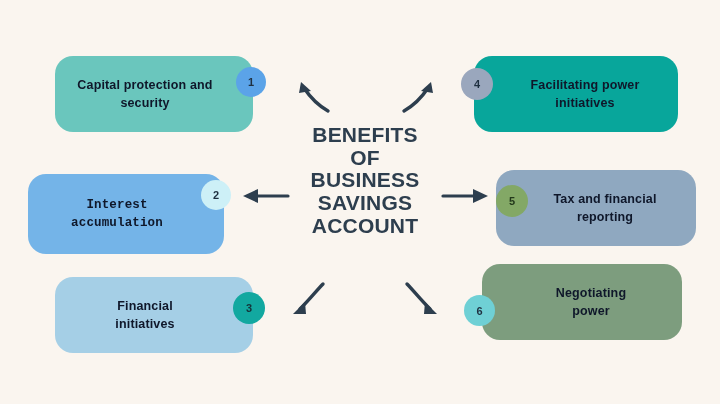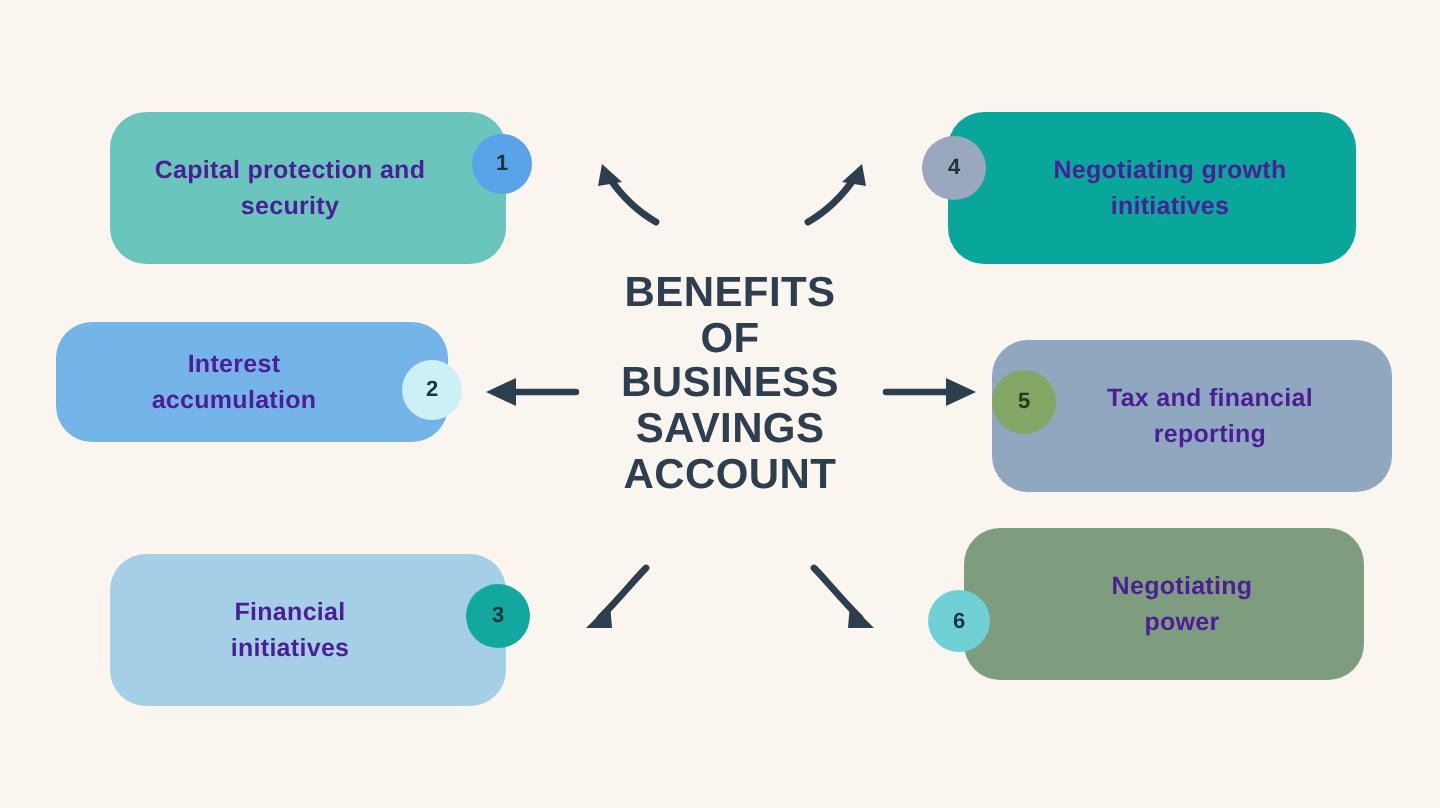--- a/index.html
+++ b/index.html
@@ -21,21 +21,21 @@
   .card {
     position: absolute;
     border-radius: 18px;
     box-shadow: 0 0 0 3px #faf5ef;
     display: flex;
     align-items: center;
     justify-content: center;
     box-sizing: border-box;
   }
   .card-label {
-    color: #4c1d95;
+    color: #0f172a;
     font-size: 12.5px;
     font-weight: 700;
     line-height: 1.45;
     text-align: center;
     letter-spacing: 0.15px;
     white-space: pre-line;
     padding: 0 8px;
   }
   .card.left .card-label  { padding-right: 26px; }
   .card.right .card-label { padding-left: 26px; }
@@ -50,21 +50,21 @@
     font-size: 11px;
     font-weight: 700;
     color: #1f3040;
     z-index: 5;
   }
 
   
   #center-title {
     position: absolute;
     left: 272px;
-    top: 136px;
+    top: 124px;
     width: 186px;
     text-align: center;
     color: #2d3e4e;
     font-size: 21px;
     font-weight: 700;
     line-height: 1.08;
     letter-spacing: 0.2px;
     white-space: pre-line;
     text-transform: uppercase;
   }
@@ -82,38 +82,38 @@
 <div id="canvas" style="width: 720px; height: 404px; background: rgb(250, 245, 239);">
 
   <div class="card left" style="left: 55px; top: 56px; width: 198px; height: 76px; background-color: rgb(106, 198, 189);">
     <span class="card-label">Capital protection and
 security</span>
   </div>
   <div class="badge" style="left: 236px; top: 67px; width: 30px; height: 30px; background-color: rgb(91, 163, 232); color: rgb(31, 48, 64);">
     <span>1</span>
   </div>
 
-  <div class="card left" style="left: 28px; top: 161px; width: 196px; height: 60px; background-color: rgb(116, 180, 232);">
+  <div class="card left" style="left: 28px; top: 174px; width: 196px; height: 80px; background-color: rgb(116, 180, 232); font-family: Liberation Mono, monospace;">
     <span class="card-label">Interest
 accumulation</span>
   </div>
   <div class="badge" style="left: 201px; top: 180px; width: 30px; height: 30px; background-color: rgb(205, 240, 247); color: rgb(31, 48, 64);">
     <span>2</span>
   </div>
 
   <div class="card left" style="left: 55px; top: 277px; width: 198px; height: 76px; background-color: rgb(165, 207, 230);">
     <span class="card-label">Financial
 initiatives</span>
   </div>
   <div class="badge" style="left: 233px; top: 292px; width: 32px; height: 32px; background-color: rgb(18, 168, 160); color: rgb(20, 52, 58);">
     <span>3</span>
   </div>
 
   <div class="card right" style="left: 474px; top: 56px; width: 204px; height: 76px; background-color: rgb(8, 166, 155);">
-    <span class="card-label">Negotiating growth
+    <span class="card-label">Facilitating power
 initiatives</span>
   </div>
   <div class="badge" style="left: 461px; top: 68px; width: 32px; height: 32px; background-color: rgb(154, 167, 189); color: rgb(31, 48, 64);">
     <span>4</span>
   </div>
 
   <div class="card right" style="left: 496px; top: 170px; width: 200px; height: 76px; background-color: rgb(143, 168, 192);">
     <span class="card-label">Tax and financial
 reporting</span>
   </div>

